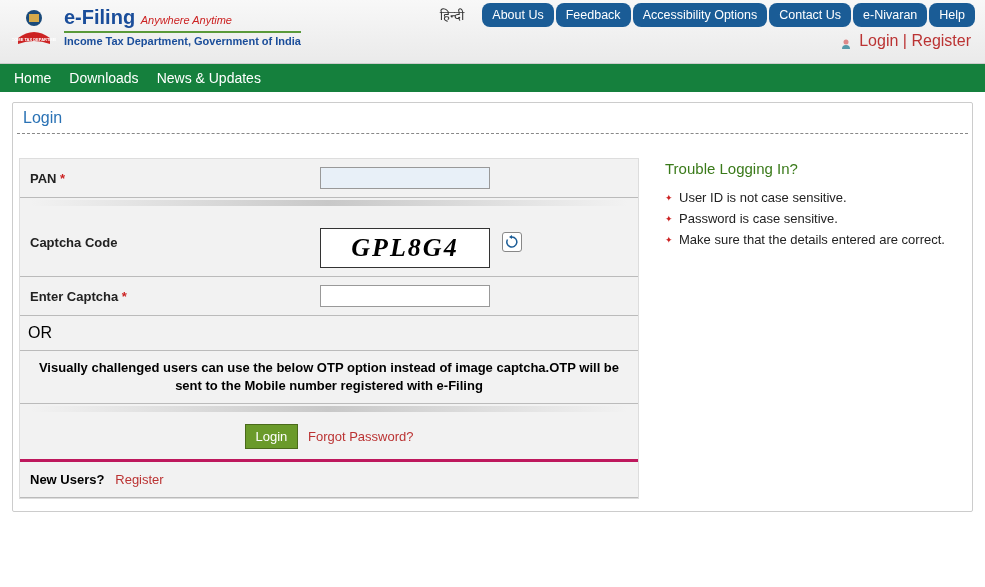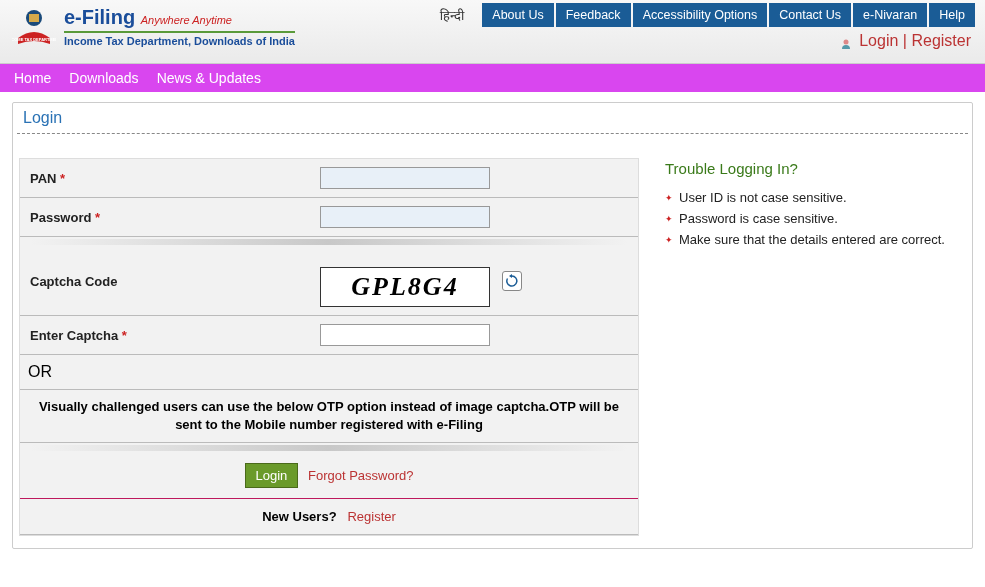--- a/index.html
+++ b/index.html
@@ -8,29 +8,29 @@
   .top-bar { background: linear-gradient(#f8f8f8, #eaeaea); border-bottom: 1px solid #ccc; height: 64px; position: relative; }
   .logo-area { position: absolute; left: 12px; top: 4px; display: flex; align-items: center; }
   .emblem { width: 44px; height: 44px; position: relative; margin-right: 8px; }
   .brand-text { display: flex; flex-direction: column; }
   .brand-line1 { font-size: 20px; font-weight: bold; color: #1a4d9a; }
   .brand-line1 .tagline { font-size: 11px; font-style: italic; color: #c22; font-weight: normal; }
   .brand-line2 { font-size: 11px; color: #1a4d9a; font-weight: bold; border-top: 2px solid #5a9a3a; padding-top: 2px; margin-top: 2px; }
   
   .top-nav { position: absolute; right: 10px; top: 3px; display: flex; gap: 2px; align-items: center; }
   .hindi { font-size: 13px; color: #333; margin-right: 16px; }
-  .top-nav-btn { background: #1a5c96; color: #fff; padding: 5px 10px; font-size: 12.5px; cursor: pointer; }
+  .top-nav-btn { background: #1a5c96; color: #fff; padding: 5px 10px; font-size: 12.5px; cursor: pointer; border-radius: 8px; }
   
   .login-reg { position: absolute; right: 14px; top: 32px; font-size: 16px; }
   .login-reg .login-link { color: #b33; }
   .login-reg .sep { color: #b33; }
   .login-reg .reg-link { color: #b33; }
   .person-icon { display: inline-block; width: 12px; height: 12px; vertical-align: middle; margin-right: 3px; }
   
-  .main-nav { background: #d946ef; height: 28px; display: flex; align-items: center; padding-left: 14px; gap: 18px; }
+  .main-nav { background: #15803d; height: 28px; display: flex; align-items: center; padding-left: 14px; gap: 18px; }
   .main-nav-item { color: #fff; font-size: 14px; cursor: pointer; }
   
   .page-wrap { padding: 10px 12px; }
   .panel { border: 1px solid #ccc; border-radius: 2px; }
   .panel-title { color: #2a72b5; font-size: 16px; padding: 6px 10px 6px; }
   .dashed-sep { border-bottom: 1px dashed #888; margin: 0 4px 8px; }
   
   .content-row { display: flex; gap: 20px; padding: 16px 6px 12px; }
   .login-form { width: 620px; background: #f2f2f2; border: 1px solid #ddd; }
   
@@ -44,25 +44,25 @@
   .captcha-img { width: 170px; height: 40px; border: 1px solid #333; background: #fff; color: #000; font-size: 26px; font-weight: bold; font-style: italic; letter-spacing: 2px; display: flex; align-items: center; justify-content: center; font-family: Georgia, serif; margin-top: 12px; }
   .refresh-btn { margin-left: 12px; width: 20px; height: 20px; border: 1px solid #888; border-radius: 3px; display: flex; align-items: center; justify-content: center; cursor: pointer; color: #1a5c96; font-size: 14px; background: #fff; }
   
   .hr-gradient { height: 6px; background: linear-gradient(to right, #f2f2f2, #c8c8c8, #f2f2f2); margin: 2px 10px; border-radius: 3px; }
   
   .or-row { text-align: left; font-size: 16px; font-weight: normal; padding: 8px; border-bottom: 1px solid #bbb; }
   .otp-desc { text-align: center; font-size: 13px; font-weight: bold; padding: 8px 16px; line-height: 1.4; border-bottom: 1px solid #bbb; }
   .otp-check-row { text-align: center; padding: 8px; font-weight: bold; border-bottom: 1px solid #bbb; }
   .otp-check-row label { margin-right: 15px; }
   
-  .action-row { text-align: center; padding: 10px; border-bottom: 1px solid #be185d; }
+  .action-row { text-align: center; padding: 10px; border-bottom: 3px solid #be185d; }
   .login-btn { background: #6a9a2a; color: #fff; border: 1px solid #4a6a1a; padding: 4px 10px; font-size: 13px; cursor: pointer; }
   .forgot-link { color: #b33; margin-left: 6px; cursor: pointer; }
   
-  .newusers-row { text-align: center; padding: 10px; border-bottom: 1px solid #bbb; }
+  .newusers-row { text-align: left; padding: 10px; border-bottom: 1px solid #bbb; }
   .newusers-row .q { font-weight: bold; }
   .newusers-row .reg { color: #b33; cursor: pointer; }
   
   .netbank-row { text-align: center; padding: 12px; color: #b33; cursor: pointer; }
   
   .help-col { flex: 1; padding: 2px 6px; }
   .help-title { color: #3a7a1a; font-size: 15px; margin-bottom: 10px; }
   .help-list { list-style: none; }
   .help-list li { padding: 3px 0 3px 14px; position: relative; font-size: 13px; color: #222; }
   .help-list li::before { content: "✦"; position: absolute; left: 0; color: #c22; font-size: 9px; top: 6px; }
@@ -78,21 +78,21 @@
         <rect x="17" y="10" width="10" height="8" fill="#d4a94a"></rect>
         <path d="M6 34 Q22 22 38 34 L38 40 Q22 34 6 40 Z" fill="#c22"></path>
         <text x="22" y="37" font-size="4" fill="#fff" text-anchor="middle" font-weight="bold">INCOME TAX DEPARTMENT</text>
       </svg>
     </div>
     <div class="brand-text">
       <div class="brand-line1">
         <span>e-Filing</span>
         <span class="tagline">Anywhere Anytime</span>
       </div>
-      <div class="brand-line2">Income Tax Department, Downloads of India</div>
+      <div class="brand-line2">Income Tax Department, Government of India</div>
     </div>
   </div>
   <div class="top-nav">
     <span class="hindi">हिन्दी</span>
     <span class="top-nav-btn">About Us</span>
     <span class="top-nav-btn">Feedback</span>
     <span class="top-nav-btn">Accessibility Options</span>
     <span class="top-nav-btn">Contact Us</span>
     <span class="top-nav-btn">e-Nivaran</span>
     <span class="top-nav-btn">Help</span>
@@ -119,24 +119,20 @@
 <div class="page-wrap">
   <div class="panel">
     <div class="panel-title">Login</div>
     <div class="dashed-sep"></div>
     <div class="content-row">
 
       <div class="login-form">
         <div class="form-row">
           <div class="form-label"><span>PAN </span><span class="req">*</span></div>
           <input class="text-input" type="text" value="" style="">
-        </div>
-        <div class="form-row">
-          <div class="form-label"><span>Password </span><span class="req">*</span></div>
-          <input class="text-input" type="password" value="" style="">
         </div>
 
         <div class="hr-gradient"></div>
 
         <div class="captcha-row">
           <div class="form-label">Captcha Code</div>
           <div class="captcha-img">GPL8G4</div>
           <div class="refresh-btn">
             <svg width="14" height="14" viewBox="0 0 14 14">
                 <path d="M7 2 A5 5 0 1 1 2.5 4.5" fill="none" stroke="#1a5c96" stroke-width="1.5"></path>

